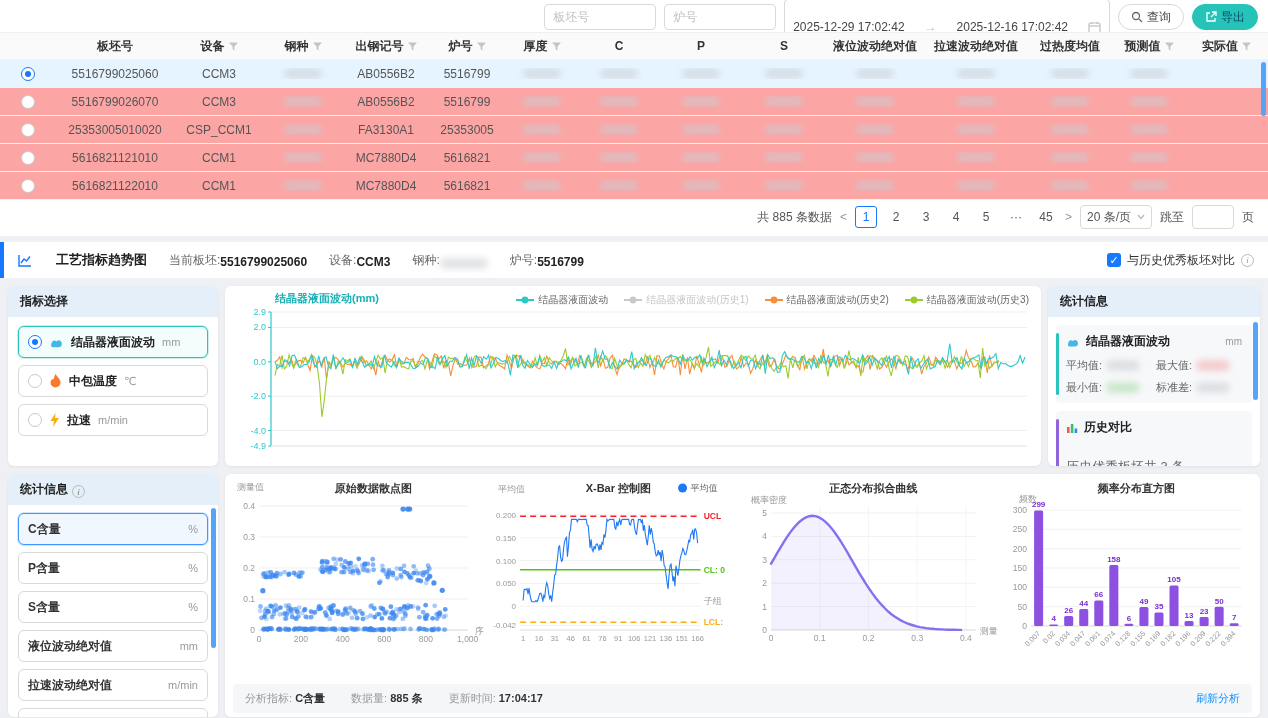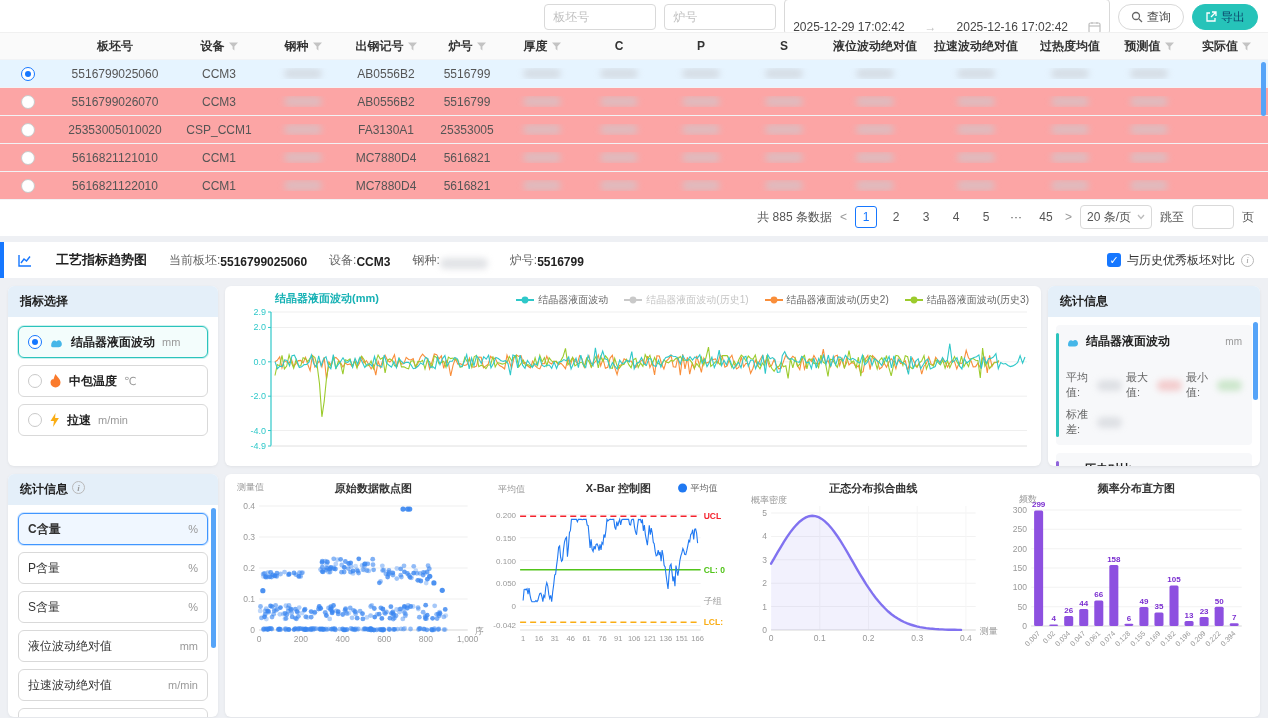--- a/index.html
+++ b/index.html
@@ -45,42 +45,42 @@
   .pair { color:#666; display:flex; align-items:flex-end; }
   .pair b { color:#222; }
   .compare { margin-left:auto; display:flex; align-items:center; gap:6px; color:#333; }
   .checkbox { width:14px; height:14px; background:#1677ff; border-radius:3px; color:#fff; font-size:11px; display:flex; align-items:center; justify-content:center; }
   .info-ic { width:13px; height:13px; border:1px solid #b9b9b9; border-radius:50%; color:#9b9b9b; font-size:9px; display:inline-flex; align-items:center; justify-content:center; font-style:italic; font-family:"Liberation Serif",serif; }
 
   
   .row-wrap { display:flex; gap:7px; padding:0 8px; margin-top:8px; }
   .card { background:#fff; border-radius:6px; box-shadow:0 1px 3px rgba(0,0,0,.06); overflow:hidden; position:relative; }
   .side { width:210px; flex:none; }
-  .panel-head { background:#e4eff9; padding:7px 12px; font-weight:bold; color:#222; font-size:12px; display:flex; align-items:flex-start; gap:4px; }
+  .panel-head { background:#e4eff9; padding:7px 12px; font-weight:bold; color:#222; font-size:12px; display:flex; align-items:flex-end; gap:4px; }
   .panel-body { padding:9px 10px; position:relative; }
   .opt { border:1px solid #d9d9d9; border-radius:6px; height:32px; display:flex; align-items:center; gap:7px; padding:0 9px; margin-bottom:7px; cursor:pointer; background:#fff; }
   .opt.selected { border-color:#2bc4bc; background:#f3fdfc; box-shadow:0 0 0 1px rgba(43,196,188,.25); }
   .opt .lbl { font-weight:bold; color:#222; } .opt .unit { color:#999; font-size:11px; }
   .opt.metric { justify-content:space-between; }
-  .opt.metric .lbl { font-weight:normal; color:#333; }
+  .opt.metric .lbl { font-weight:bold; color:#333; }
   .opt.metric.selected { border-color:#4096ff; background:#f0f7ff; box-shadow:0 0 0 1px rgba(64,150,255,.25); }
   .opt.metric.selected .lbl { font-weight:bold; }
 
   
   .middle { height:180px; }
   .chart-card { flex:1; padding:5px 10px 2px; }
   .trend-title { color:#15b1b4; font-weight:bold; font-size:11px;padding-left:40px; }
   .legend { position:absolute; top:7px; right:12px; display:flex; gap:16px; font-size:10px; color:#666; }
   .legend .item { display:flex; align-items:center; gap:4px; cursor:pointer; }
   .legend .item.inactive { color:#c4c4c4; }
   .stats-card { background:#f7f8fa; border-radius:4px; padding:8px 10px; margin-bottom:8px; position:relative; }
   .stats-card::before { content:""; position:absolute; left:0; top:8px; bottom:8px; width:3px; border-radius:2px; background:var(--accent,#2bc4bc); }
   .stats-card .head-line { display:flex; align-items:center; gap:6px; font-weight:bold; color:#222; font-size:12px; }
   .stats-card .unit { margin-left:auto; color:#999; font-weight:normal; font-size:10px; }
-  .stats-fields { display:grid; grid-template-columns:1fr 1fr 1fr; gap:7px 4px; margin-top:20px; }
+  .stats-fields { display:grid; grid-template-columns:1fr 1fr; gap:7px 4px; margin-top:8px; }
   .sf { display:flex; align-items:center; gap:4px; color:#666; font-size:11px; }
   .hist-line { color:#666; font-size:13px; margin-top:22px; }
 
   
   .bottom { height:243px; }
   .analysis { flex:1; padding:4px 4px 0; display:flex; flex-direction:column; }
   .charts-row { display:flex; flex:1; }
   .fig { width:25%; position:relative; }
   .analysis-footer { background:#f5f6f8; border-radius:4px; margin:2px 4px 4px; padding:7px 12px; display:flex; align-items:center; gap:26px; color:#999; font-size:11px; }
   .analysis-footer b { color:#333; }
@@ -1192,14 +1192,20 @@
             <text x="204.5" y="136.10666666666665" fill="#7b2fd0" font-size="8" text-anchor="middle" font-weight="bold">23</text>
             <text x="206.5" y="156" fill="#999" font-size="7.2" text-anchor="end" font-weight="normal" transform="rotate(-45 206.5 156)">0.209</text>
             <rect x="215.0" y="128.7" width="9" height="19.3" rx="1.5" fill="#8d50e0"></rect>
             <text x="219.5" y="125.66666666666666" fill="#7b2fd0" font-size="8" text-anchor="middle" font-weight="bold">50</text>
             <text x="221.5" y="156" fill="#999" font-size="7.2" text-anchor="end" font-weight="normal" transform="rotate(-45 221.5 156)">0.222</text>
             <rect x="230.0" y="145.3" width="9" height="2.7" rx="1.5" fill="#8d50e0"></rect>
             <text x="234.5" y="142.29333333333332" fill="#7b2fd0" font-size="8" text-anchor="middle" font-weight="bold">7</text>
             <text x="236.5" y="156" fill="#999" font-size="7.2" text-anchor="end" font-weight="normal" transform="rotate(-45 236.5 156)">0.394</text>
           </svg></div>
     </div>
+    <div class="analysis-footer">
+      <span><span>分析指标:</span> <b>C含量</b></span>
+      <span><span>数据量:</span> <b>885 条</b></span>
+      <span><span>更新时间:</span> <b>17:04:17</b></span>
+      <span class="refresh-link">刷新分析</span>
+    </div>
   </div>
 </div>
 
 </body></html>

